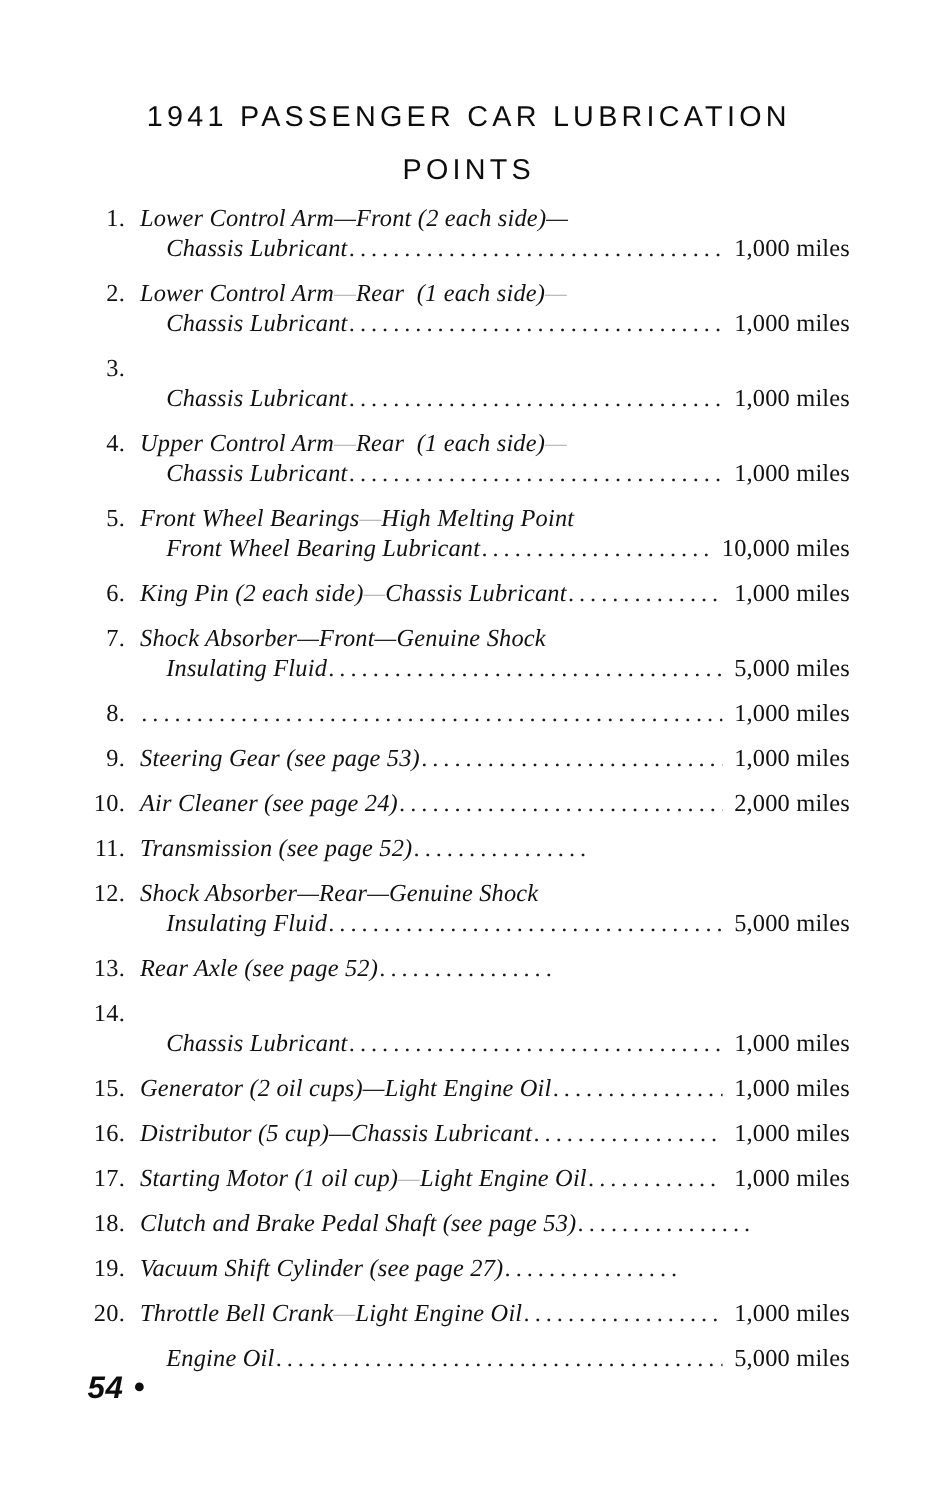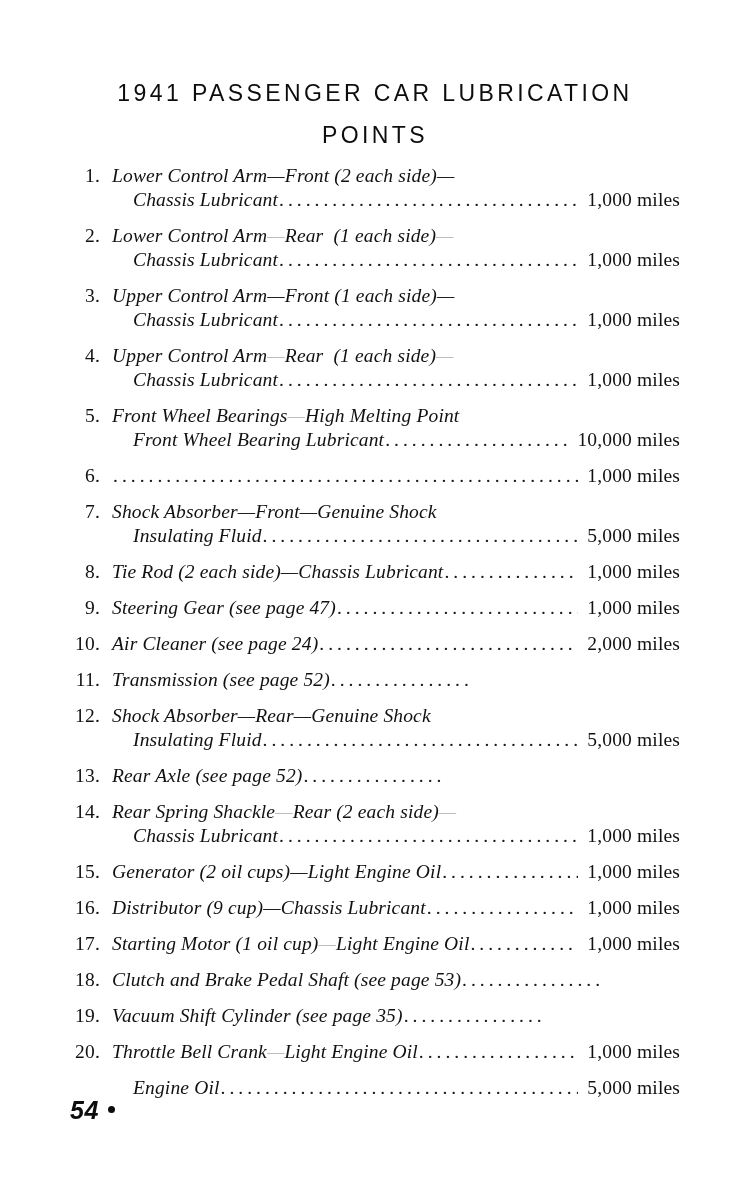--- a/index.html
+++ b/index.html
@@ -155,21 +155,20 @@
         <div class="item-row cont">
           <span class="num blank">2.</span>
           <span class="txt">Chassis Lubricant</span>
           <span class="leader">.........................................................................................</span>
           <span class="value">1,000 miles</span>
         </div>
       </div>
       <div class="item">
         <div class="item-row">
           <span class="num">3.</span>
-          <span class="txt">Upper Control Arm—Front (1 each side)—</span>
         </div>
         <div class="item-row cont">
           <span class="num blank">3.</span>
           <span class="txt">Chassis Lubricant</span>
           <span class="leader">.........................................................................................</span>
           <span class="value">1,000 miles</span>
         </div>
       </div>
       <div class="item">
         <div class="item-row">
@@ -191,48 +190,48 @@
         <div class="item-row cont">
           <span class="num blank">5.</span>
           <span class="txt">Front Wheel Bearing Lubricant</span>
           <span class="leader">.........................................................................................</span>
           <span class="value">10,000 miles</span>
         </div>
       </div>
       <div class="item">
         <div class="item-row">
           <span class="num">6.</span>
+          <span class="txt">King Pin (2 each side)<span class="faint">—</span>Chassis Lubricant</span>
           <span class="leader">.........................................................................................</span>
           <span class="value">1,000 miles</span>
         </div>
       </div>
       <div class="item">
         <div class="item-row">
           <span class="num">7.</span>
           <span class="txt">Shock Absorber—Front—Genuine Shock</span>
         </div>
         <div class="item-row cont">
           <span class="num blank">7.</span>
           <span class="txt">Insulating Fluid</span>
           <span class="leader">.........................................................................................</span>
           <span class="value">5,000 miles</span>
         </div>
       </div>
       <div class="item">
         <div class="item-row">
           <span class="num">8.</span>
-          <span class="txt">Tie Rod (2 each side)—Chassis Lubricant</span>
           <span class="leader">.........................................................................................</span>
           <span class="value">1,000 miles</span>
         </div>
       </div>
       <div class="item">
         <div class="item-row">
           <span class="num">9.</span>
-          <span class="txt">Steering Gear (see page 47)</span>
+          <span class="txt">Steering Gear (see page 53)</span>
           <span class="leader">.........................................................................................</span>
           <span class="value">1,000 miles</span>
         </div>
       </div>
       <div class="item">
         <div class="item-row">
           <span class="num">10.</span>
           <span class="txt">Air Cleaner (see page 24)</span>
           <span class="leader">.........................................................................................</span>
           <span class="value">2,000 miles</span>
@@ -260,41 +259,40 @@
       <div class="item">
         <div class="item-row">
           <span class="num">13.</span>
           <span class="txt">Rear Axle (see page 52)</span>
           <span class="leader short">................</span>
         </div>
       </div>
       <div class="item">
         <div class="item-row">
           <span class="num">14.</span>
-          <span class="txt">Rear Spring Shackle<span class="faint">—</span>Rear (2 each side)<span class="faint">—</span></span>
         </div>
         <div class="item-row cont">
           <span class="num blank">14.</span>
           <span class="txt">Chassis Lubricant</span>
           <span class="leader">.........................................................................................</span>
           <span class="value">1,000 miles</span>
         </div>
       </div>
       <div class="item">
         <div class="item-row">
           <span class="num">15.</span>
           <span class="txt">Generator (2 oil cups)—Light Engine Oil</span>
           <span class="leader">.........................................................................................</span>
           <span class="value">1,000 miles</span>
         </div>
       </div>
       <div class="item">
         <div class="item-row">
           <span class="num">16.</span>
-          <span class="txt">Distributor (9 cup)—Chassis Lubricant</span>
+          <span class="txt">Distributor (5 cup)—Chassis Lubricant</span>
           <span class="leader">.........................................................................................</span>
           <span class="value">1,000 miles</span>
         </div>
       </div>
       <div class="item">
         <div class="item-row">
           <span class="num">17.</span>
           <span class="txt">Starting Motor (1 oil cup)<span class="faint">—</span>Light Engine Oil</span>
           <span class="leader">.........................................................................................</span>
           <span class="value">1,000 miles</span>
@@ -303,21 +301,21 @@
       <div class="item">
         <div class="item-row">
           <span class="num">18.</span>
           <span class="txt">Clutch and Brake Pedal Shaft (see page 53)</span>
           <span class="leader short">................</span>
         </div>
       </div>
       <div class="item">
         <div class="item-row">
           <span class="num">19.</span>
-          <span class="txt">Vacuum Shift Cylinder (see page 35)</span>
+          <span class="txt">Vacuum Shift Cylinder (see page 27)</span>
           <span class="leader short">................</span>
         </div>
       </div>
       <div class="item">
         <div class="item-row">
           <span class="num">20.</span>
           <span class="txt">Throttle Bell Crank<span class="faint">—</span>Light Engine Oil</span>
           <span class="leader">.........................................................................................</span>
           <span class="value">1,000 miles</span>
         </div>

